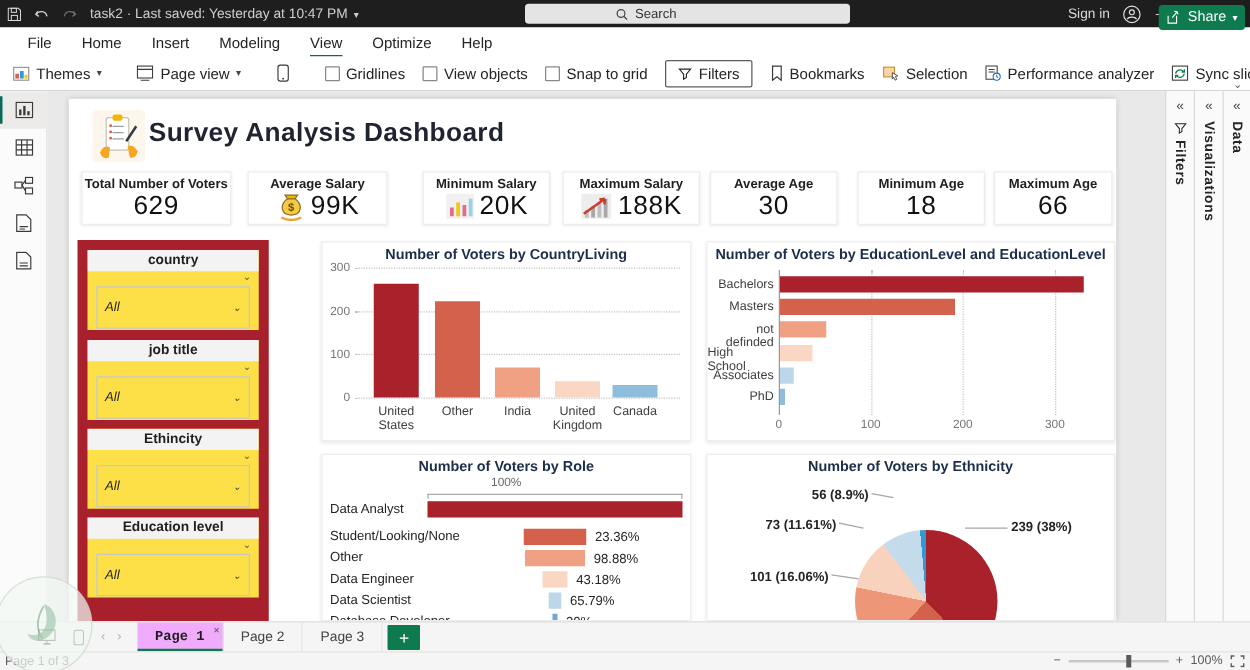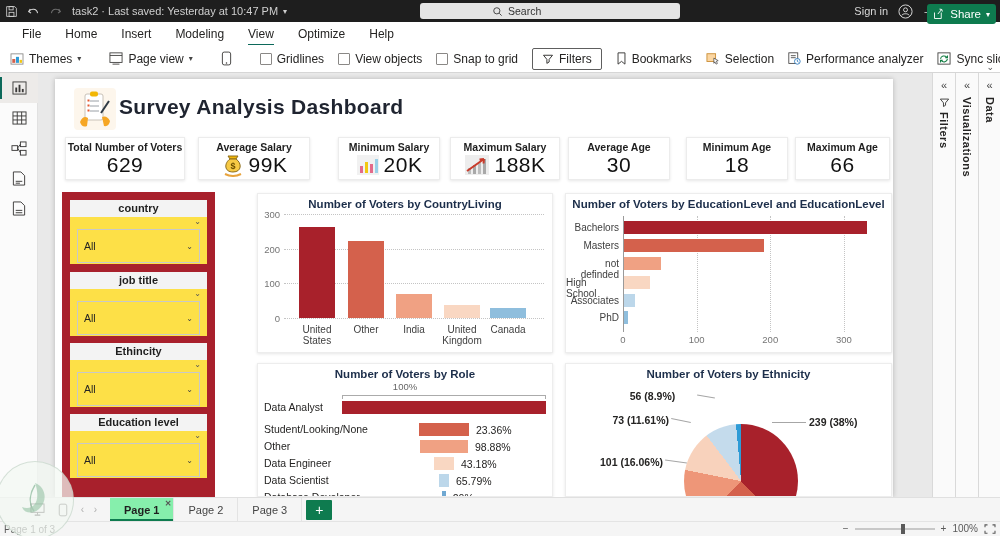--- a/index.html
+++ b/index.html
@@ -51,21 +51,21 @@
     box-shadow:0 1px 3px rgba(0,0,0,.10); display:flex; flex-direction:column; align-items:center; justify-content:center; }
   .kpi .lbl { font-size:10.5px; font-weight:bold; color:#1F1F1F; white-space:nowrap; }
   .kpi .valrow { display:flex; align-items:center; gap:4px; }
   .kpi .val { font-size:21px; color:#111; letter-spacing:.5px; }
 
   #slicer-panel { position:absolute; left:7px; top:113px; width:153px; height:305px; background:#A8202C; }
   .slicer { position:absolute; left:8px; width:137px; height:64px; background:#fde047; overflow:hidden; }
   .slicer .hd { height:17px; background:#F3F3F3; text-align:center; font-size:11px; font-weight:bold; color:#1F1F1F; line-height:17px; }
   .slicer .hd-ch { position:absolute; right:6px; top:17px; font-size:8px; color:#555; cursor:pointer; }
   .slicer .sel { position:absolute; left:7px; right:7px; top:29px; height:19px; border:1px solid #C8C8C8;
-    font-size:10.5px; color:#252423; display:flex; align-items:center; justify-content:space-between; padding:16px 6px; cursor:pointer; }
+    font-size:10.5px; color:#252423; display:flex; align-items:center; justify-content:space-between; padding:16px 6px; cursor:pointer;font-style:italic; }
   .slicer .sel .caret { font-size:8px; }
 
   .chart-card { position:absolute; background:#fff; border:1px solid #EDEDED; box-shadow:0 1px 3px rgba(0,0,0,.10); overflow:hidden; }
   .chart-title { position:absolute; left:0; right:0; top:4px; text-align:center; font-size:11.5px; font-weight:bold; color:#1C2E4A; white-space:nowrap; }
   .gridline-h { position:absolute; border-top:1px dotted #C4C4C4; }
   .gridline-v { position:absolute; border-left:1px dotted #C4C4C4; }
   .tick-lbl { position:absolute; font-size:9.5px; color:#757575; }
   .cat-lbl { position:absolute; font-size:10px; color:#404040; }
   .vbar { position:absolute; cursor:pointer; }
   .hbar { position:absolute; height:13px; cursor:pointer; }
@@ -79,21 +79,21 @@
     display:flex; flex-direction:column; align-items:center; padding-top:6px; cursor:pointer; }
   .rpanel .expand { font-size:11px; color:#444; margin-bottom:6px; }
   .rpanel .vtext { writing-mode:vertical-rl; font-size:11px; font-weight:bold; color:#252423; letter-spacing:.5px; }
 
   
   #pagebar { position:absolute; left:0; top:497px; width:1000px; height:24px; background:#F5F5F5; border-top:1px solid #E0E0E0;
     display:flex; align-items:center; font-size:11px; color:#444; }
   .pb-ic { width:26px; height:24px; display:flex; align-items:center; justify-content:center; cursor:pointer; }
   .pb-arrow { color:#B0B0B0; font-size:10px; width:13px; text-align:center; cursor:pointer; }
   .page-tab { position:relative; height:24px; padding:0 14px; display:flex; align-items:center; cursor:pointer; border-right:1px solid #E3E3E3; }
-  .page-tab.active { background:#86efac; font-weight:bold; color:#1F1F1F; }
+  .page-tab.active { background:#f0abfc; font-weight:bold; color:#1F1F1F;font-family:Liberation Mono, monospace; }
   .page-tab.active::after { content:""; position:absolute; left:0; right:0; bottom:0; height:3px; background:#0E7B4F; }
   .page-tab .close-x { position:absolute; right:2px; top:1px; font-size:8px; color:#555; }
   #add-page { width:26px; height:20px; background:#0E7B4F; color:#fff; font-size:14px; display:flex;
     align-items:center; justify-content:center; margin-left:4px; border-radius:1px; cursor:pointer; }
 
   
   #statusbar { position:absolute; left:0; top:521px; width:1000px; height:15px; background:#F5F5F5; border-top:1px solid #E4E4E4;
     font-size:10px; color:#5A5A5A; }
   #zoom-ctrl { position:absolute; right:4px; top:1px; display:flex; align-items:center; gap:6px; }
   #zoom-track { position:relative; width:80px; height:2px; background:#C8C8C8; }
@@ -485,21 +485,21 @@
         </div>
       <div id="chart4" class="chart-card" style="left:510px; top:284px; width:327px; height:134px;">
         <div class="chart-title">Number of Voters by Ethnicity</div>
       <div style="position: absolute; left: 118px; top: 60px; width: 114px; height: 114px; border-radius: 50%; background: conic-gradient(rgb(168, 33, 43) 0%, rgb(168, 33, 43) 38%, rgb(212, 97, 76) 38%, rgb(212, 97, 76) 62.04%, rgb(238, 150, 120) 62.04%, rgb(238, 150, 120) 78.1%, rgb(248, 210, 188) 78.1%, rgb(248, 210, 188) 89.71%, rgb(196, 219, 236) 89.71%, rgb(196, 219, 236) 98.61%, rgb(46, 155, 214) 98.61%, rgb(46, 155, 214) 100%);"></div>
           <div class="pie-lbl" style="left: 243px; top: 52px;">239 (38%)</div>
           <div class="leader" style="left: 206px; top: 58px; width: 34px;"></div>
           <div class="pie-lbl" style="left: 5px; top: 92px; width: 92px; text-align: right;">101 (16.06%)</div>
           <div class="leader" style="left: 99px; top: 97px; width: 22px; transform: rotate(8deg);"></div>
           <div class="pie-lbl" style="left: 18px; top: 50px; width: 85px; text-align: right;">73 (11.61%)</div>
           <div class="leader" style="left: 105px; top: 56px; width: 20px; transform: rotate(12deg);"></div>
-          <div class="pie-lbl" style="left: 44px; top: 26px; width: 85px; text-align: center;">56 (8.9%)</div>
+          <div class="pie-lbl" style="left: 44px; top: 26px; width: 85px; text-align: right;">56 (8.9%)</div>
           <div class="leader" style="left: 131px; top: 32px; width: 18px; transform: rotate(10deg);"></div>
         </div>
     </div>
   </div>
 
   <div class="rpanel" style="left:932px;">
     <span class="expand">«</span>
     <svg width="11" height="11" viewBox="0 0 16 16" style="margin-bottom:4px;">
         <path d="M2 3h12l-4.5 5.5v3.5l-3 1.8V8.5z" fill="none" stroke="#252423" stroke-width="1.2"></path>
       </svg>

